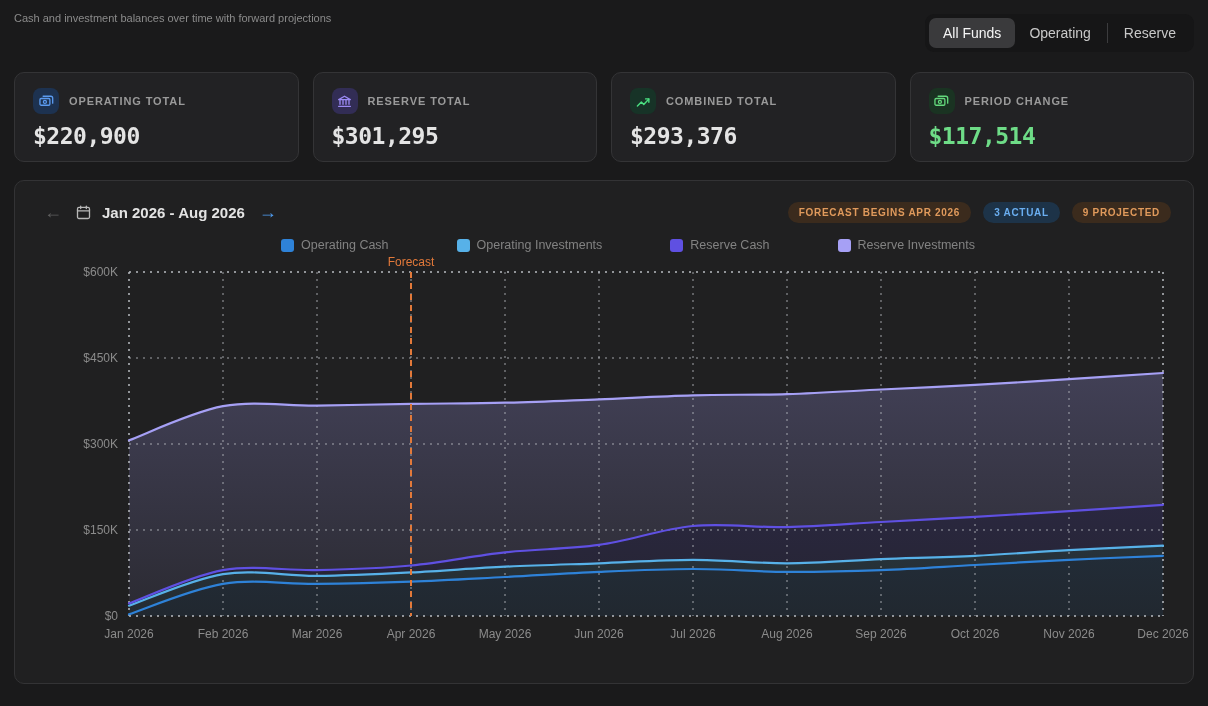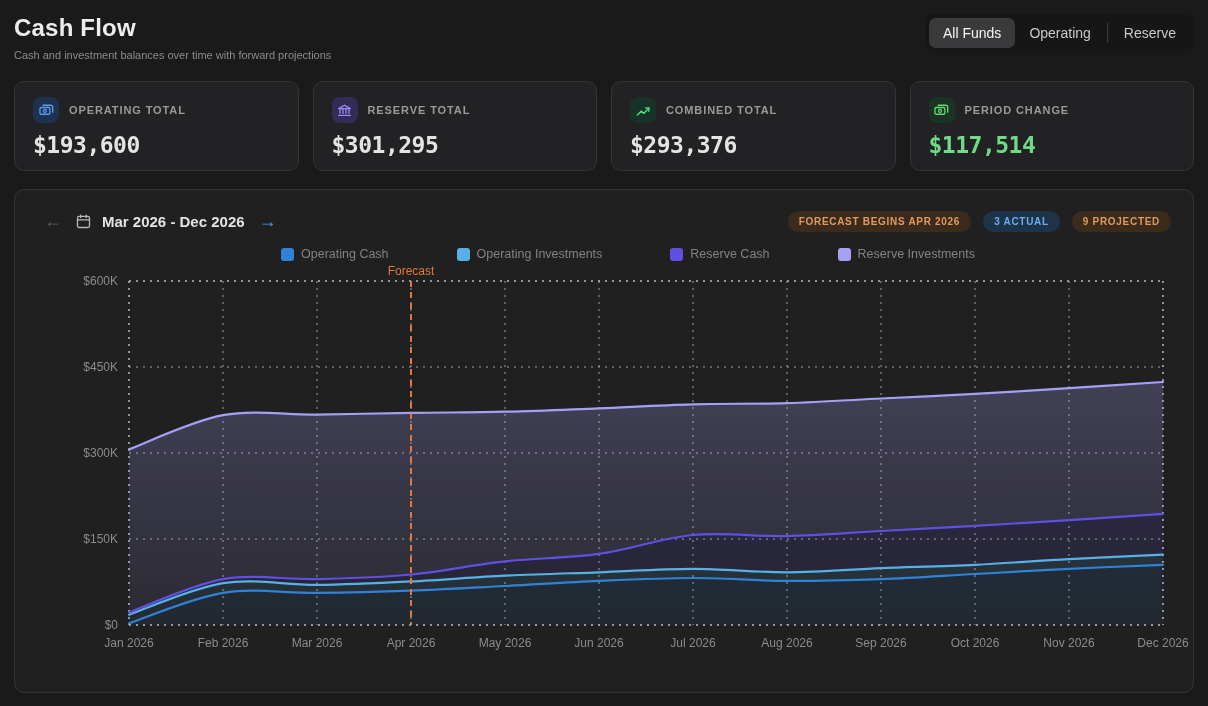--- a/index.html
+++ b/index.html
@@ -36,21 +36,20 @@
   .legend { display:flex; justify-content:center; gap:20px; margin-top:15px; }
   .legend-item { display:flex; align-items:center; gap:7px; font-size:12.5px; color:#828282; cursor:pointer;padding-left:48px; }
   .legend-swatch { width:13px; height:13px; border-radius:3px; }
   .chart-wrap { margin-top:2px; padding-left:10px; }
 </style>
 </head>
 <body>
 
 <div class="top">
   <div>
-    <div class="page-title">Cash Flow</div>
     <div class="page-subtitle">Cash and investment balances over time with forward projections</div>
   </div>
   <div class="tabs">
     <button class="tab active">All Funds</button>
     <button class="tab">Operating</button>
     <span class="tab-divider"></span>
     <button class="tab">Reserve</button>
   </div>
 </div>
 
@@ -59,21 +58,21 @@
     <div class="card-head">
       <span class="card-icon" style="background: rgb(29, 50, 80); color: rgb(91, 155, 240);">
         <svg width="15" height="15" viewBox="0 0 16 16" fill="none" stroke="currentColor" stroke-width="1.4" stroke-linecap="round" stroke-linejoin="round">
           <rect x="1" y="4.8" width="10.6" height="7.2" rx="1.3"></rect>
             <circle cx="6.3" cy="8.4" r="1.6"></circle>
             <path d="M4.4 2.4h8.2a2 2 0 0 1 2 2v5.4"></path>
         </svg>
       </span>
       <span class="card-label">OPERATING TOTAL</span>
     </div>
-    <div class="card-value" style="color: rgb(228, 228, 228);">$193,600</div>
+    <div class="card-value" style="color: rgb(228, 228, 228);">$220,900</div>
   </div>
   <div class="card">
     <div class="card-head">
       <span class="card-icon" style="background: rgb(50, 45, 85); color: rgb(155, 138, 245);">
         <svg width="15" height="15" viewBox="0 0 16 16" fill="none" stroke="currentColor" stroke-width="1.4" stroke-linecap="round" stroke-linejoin="round">
           <path d="M1.8 6 8 2.4 14.2 6z"></path>
             <path d="M3.2 6.5v4.5M6.4 6.5v4.5M9.6 6.5v4.5M12.8 6.5v4.5"></path>
             <path d="M1.8 13.2h12.4"></path>
         </svg>
       </span>
@@ -111,21 +110,21 @@
 <div class="panel">
   <div class="panel-head">
     <div class="range-nav">
       <button class="nav-btn">←</button>
       <span style="display:flex;">
         <svg width="15" height="15" viewBox="0 0 16 16" fill="none" stroke="#b8b8b8" stroke-width="1.4" stroke-linecap="round">
           <rect x="1.6" y="2.6" width="12.8" height="11.8" rx="1.6"></rect>
             <path d="M1.6 6.2h12.8M5 1.2v2.6M11 1.2v2.6"></path>
         </svg>
       </span>
-      <span class="range-label">Mar 2026 - Dec 2026</span>
+      <span class="range-label">Jan 2026 - Aug 2026</span>
       <button class="nav-btn next">→</button>
     </div>
     <div class="badges">
       <span class="badge" style="color: rgb(224, 154, 92); background: rgb(59, 43, 29);">FORECAST BEGINS APR 2026</span>
       <span class="badge" style="color: rgb(106, 174, 240); background: rgb(29, 51, 72);">3 ACTUAL</span>
       <span class="badge" style="color: rgb(224, 154, 92); background: rgb(59, 43, 29);">9 PROJECTED</span>
     </div>
   </div>
 
   <div class="legend" id="legend">

